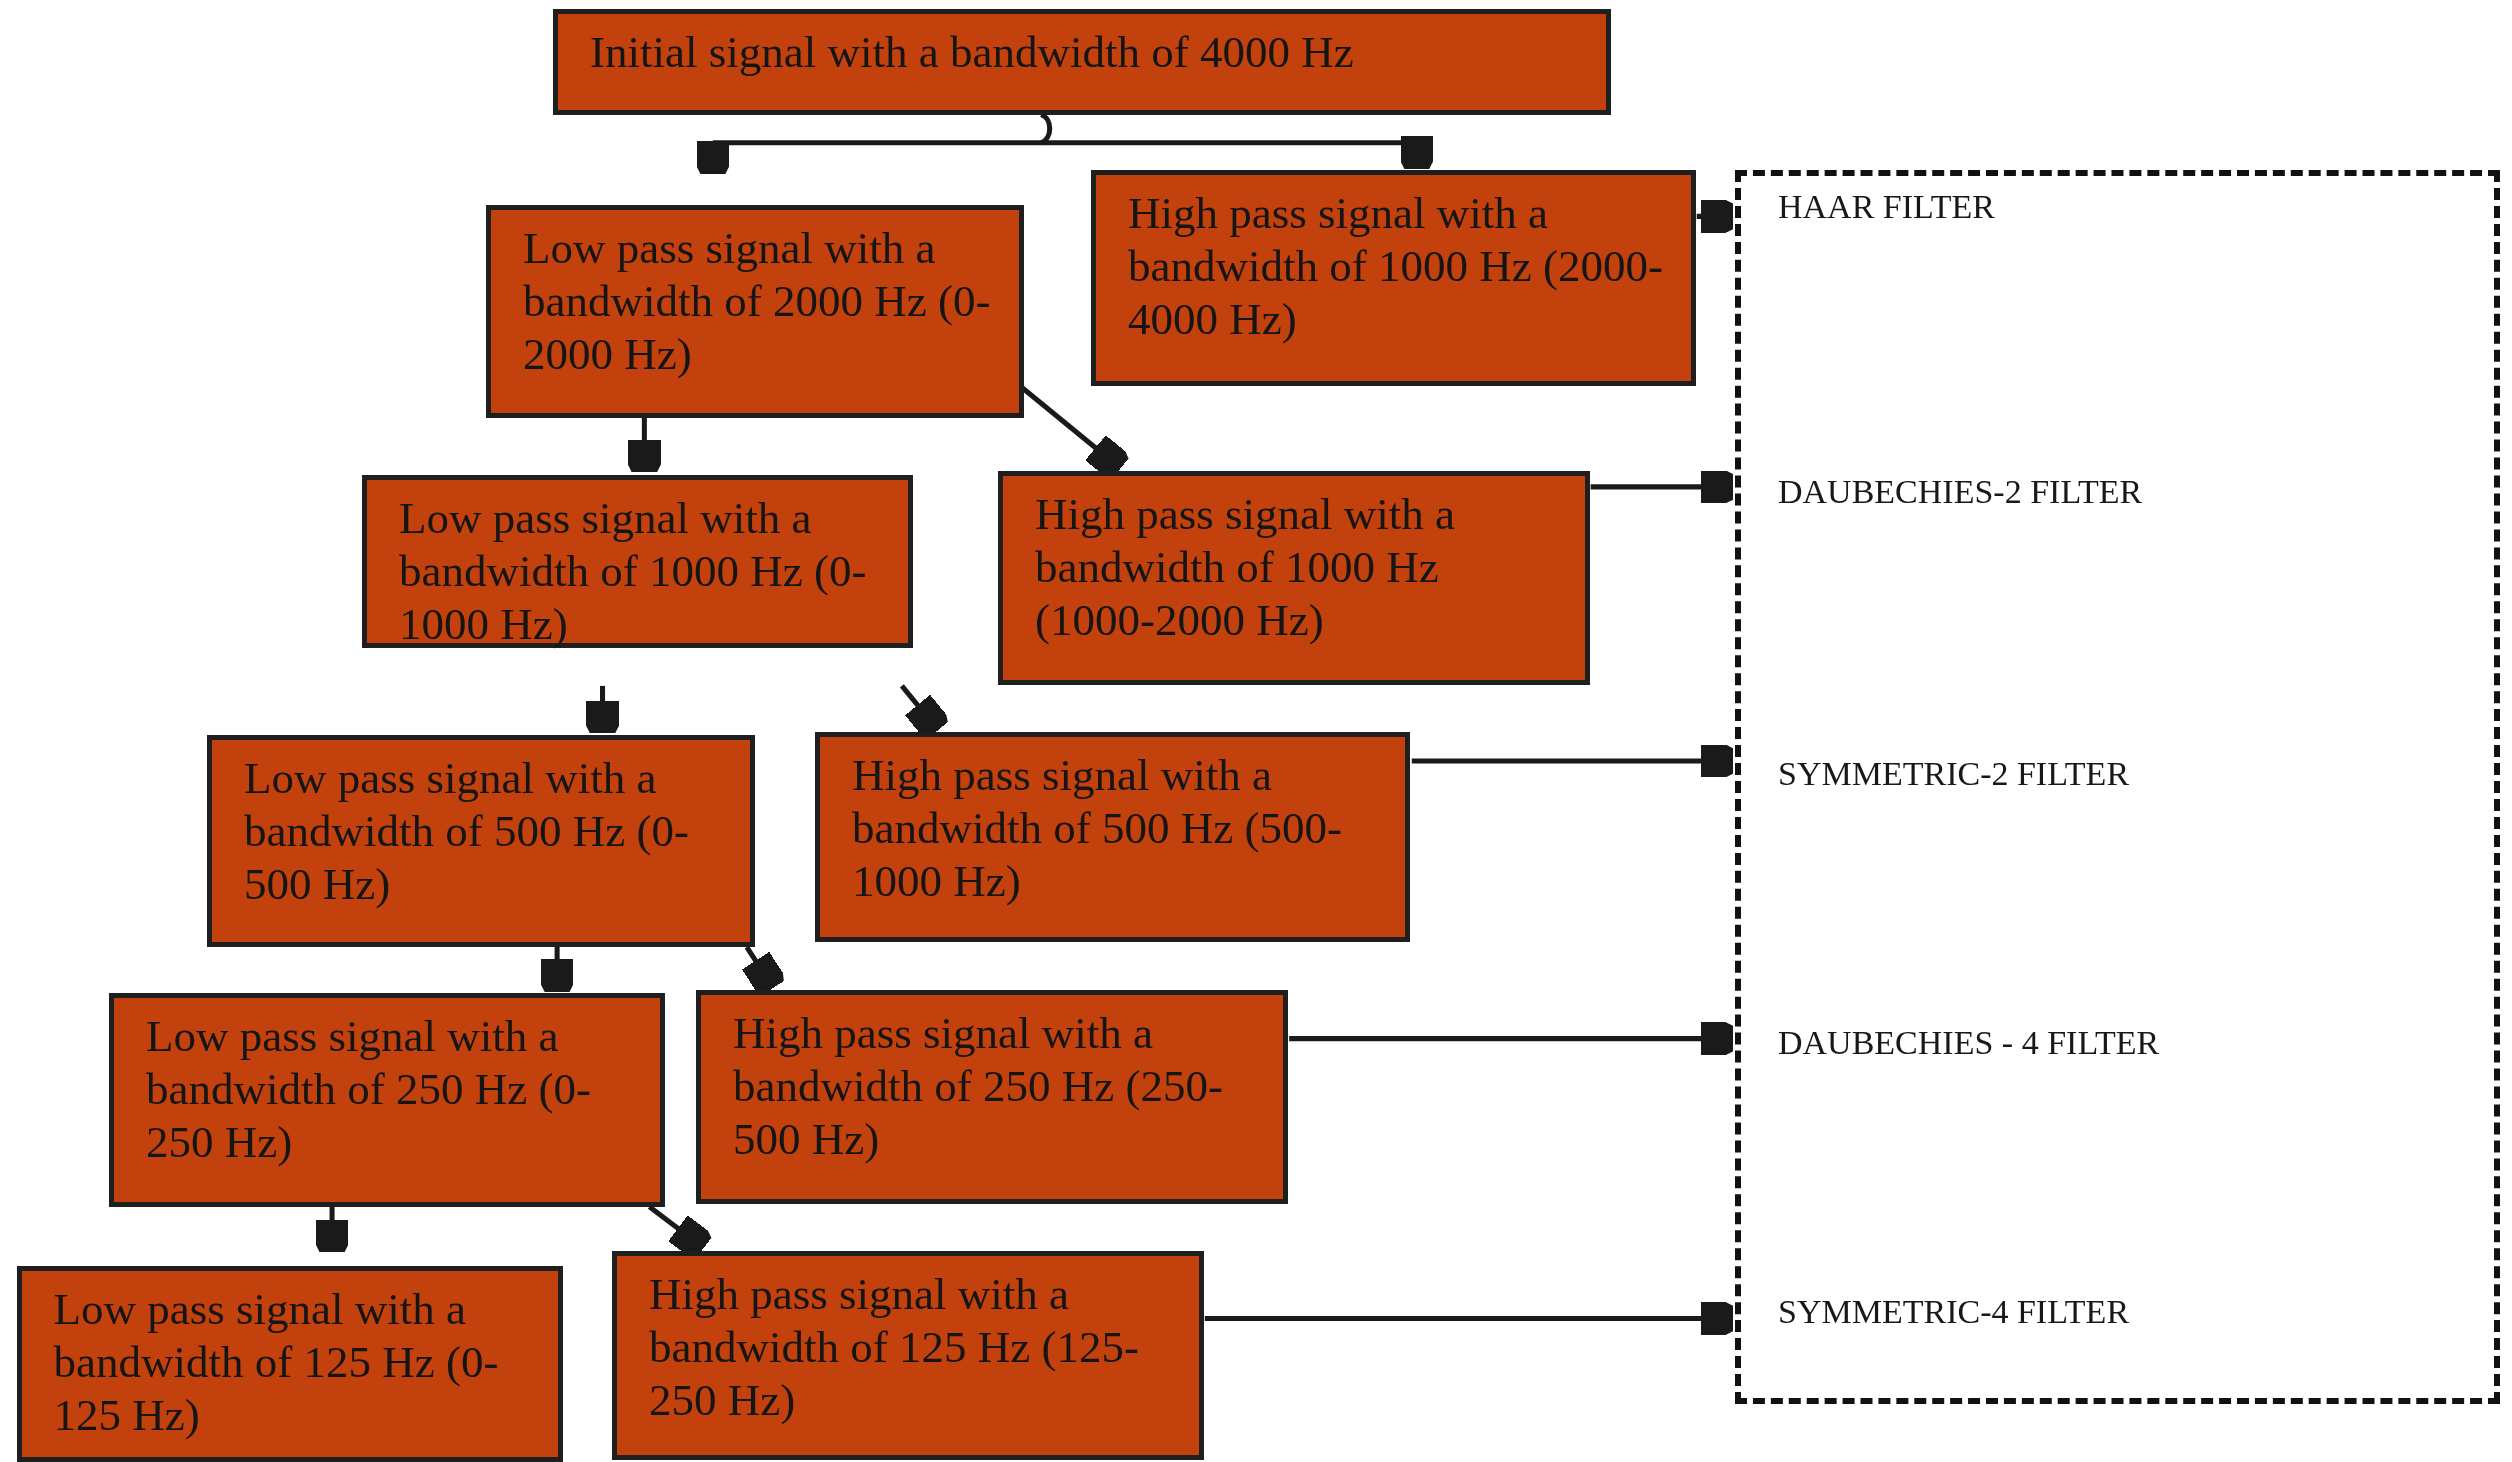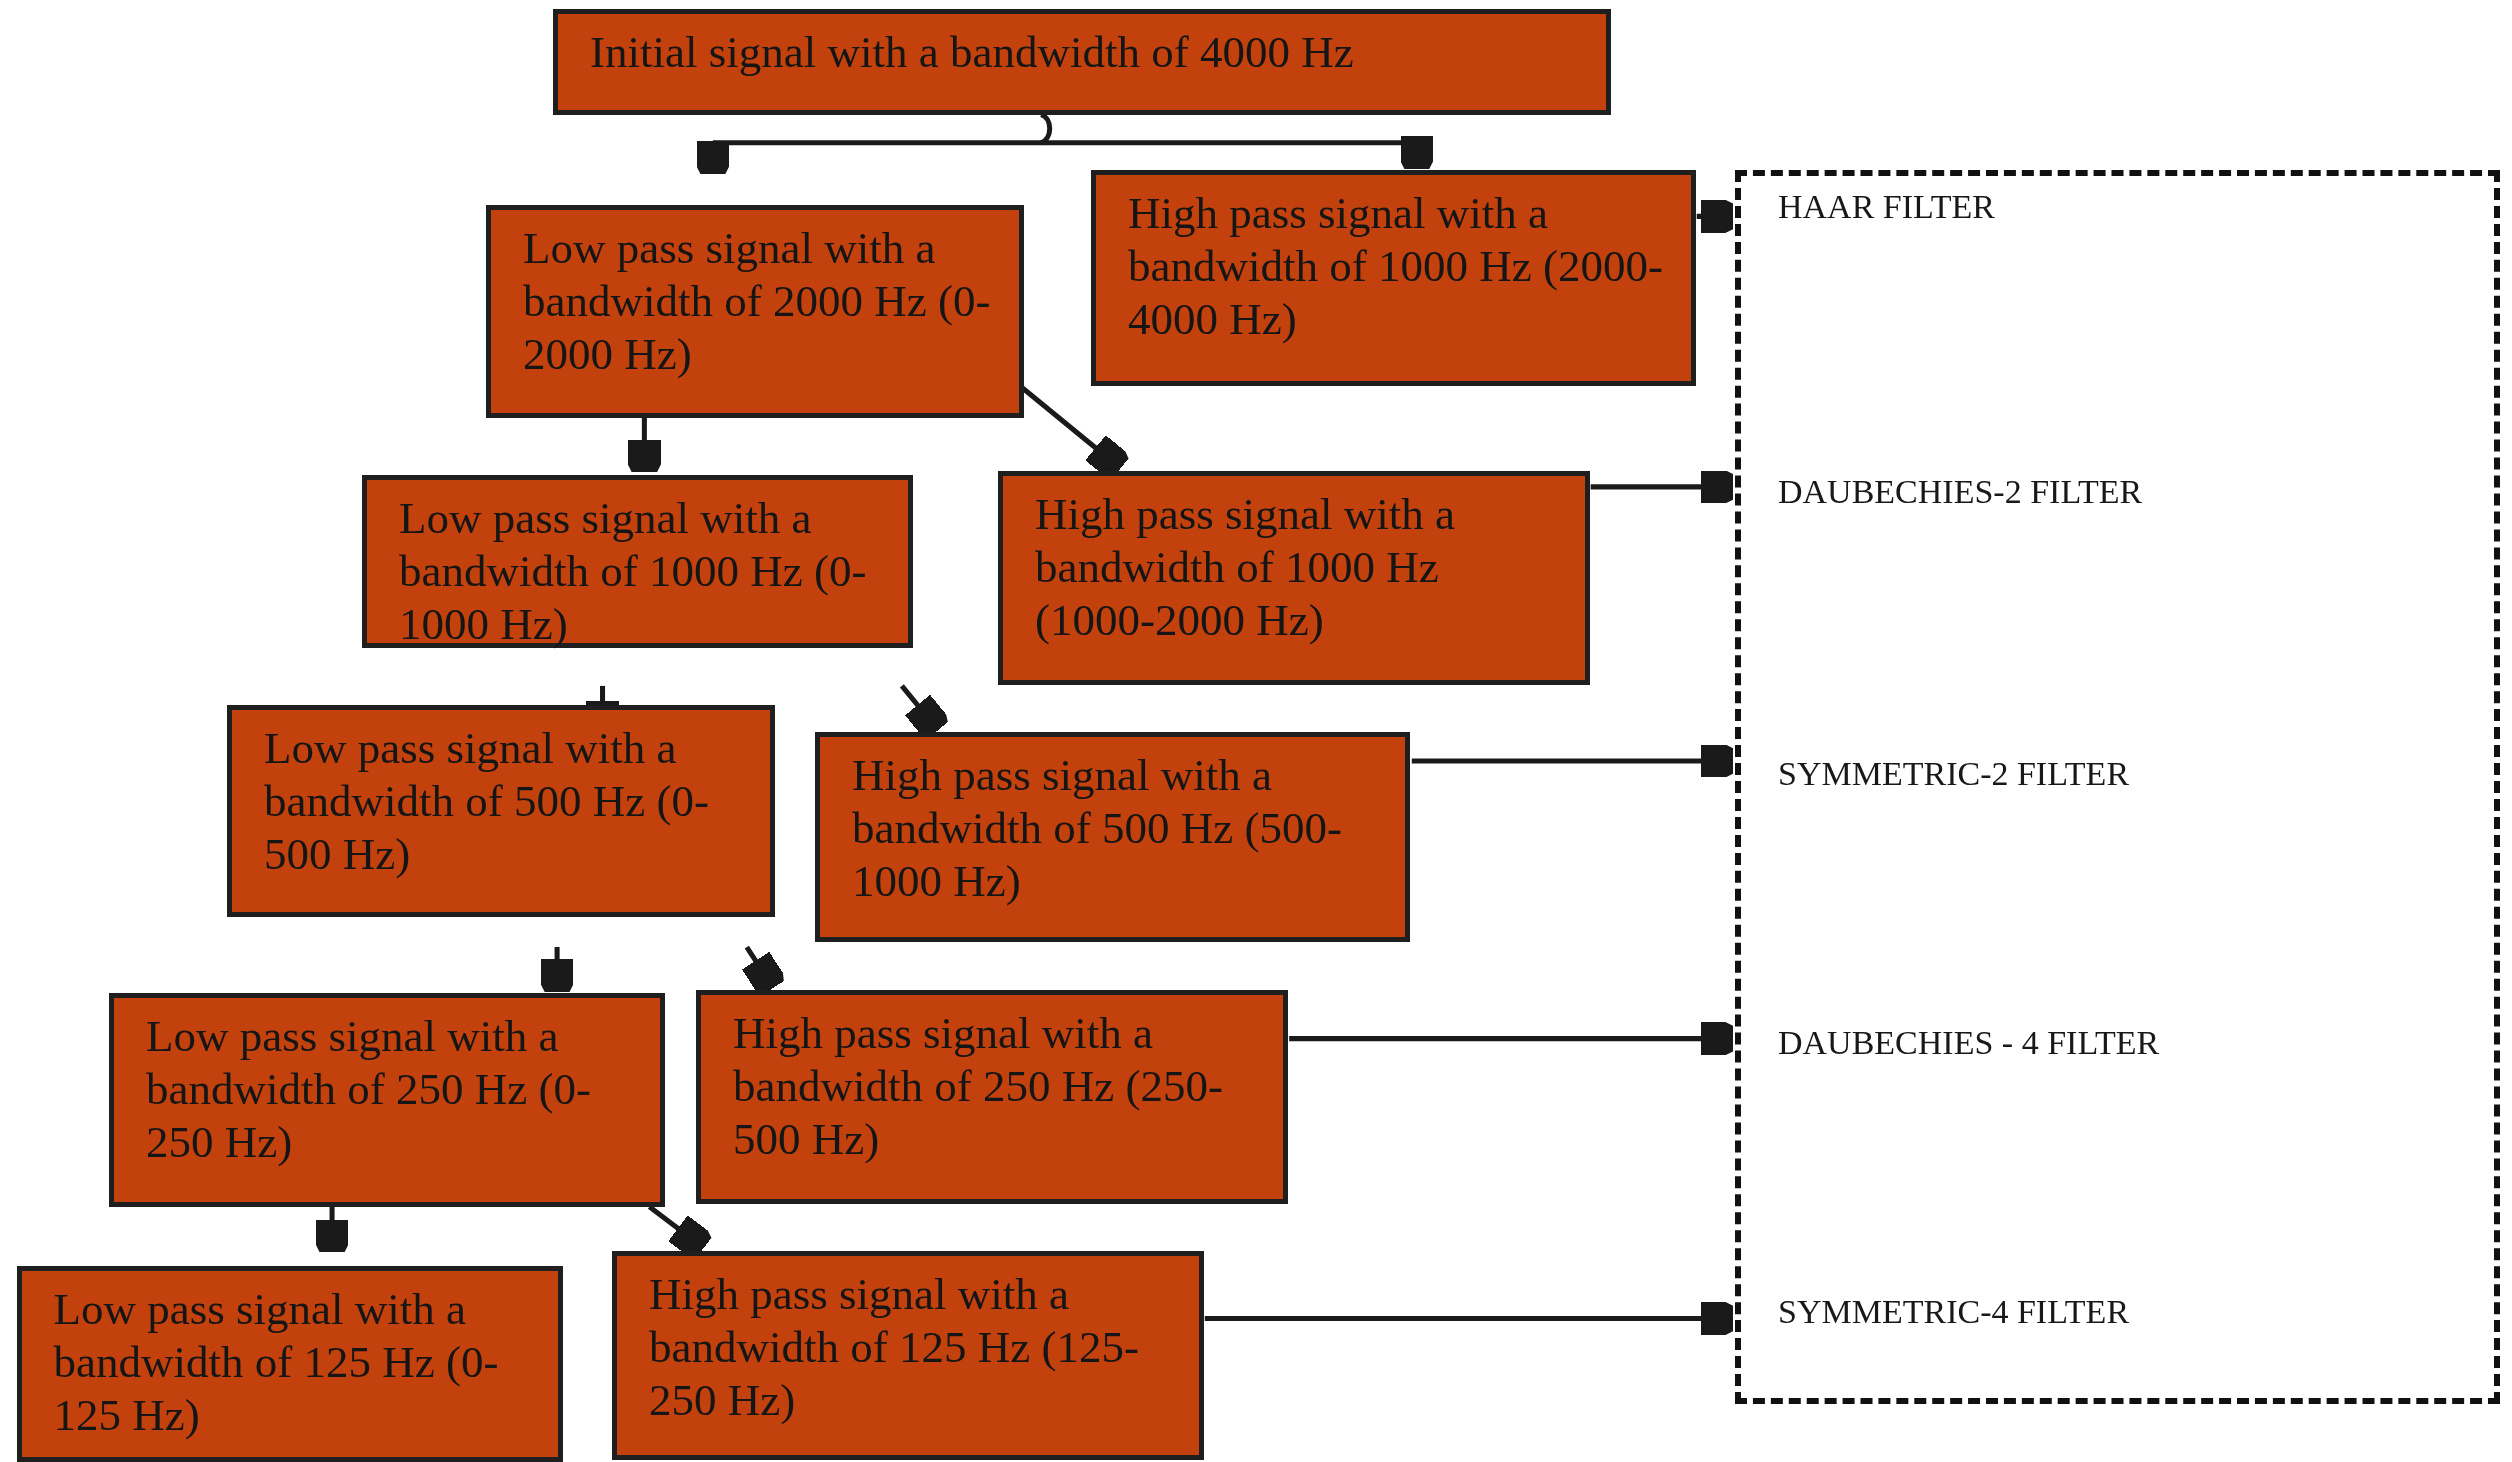--- a/index.html
+++ b/index.html
@@ -114,21 +114,21 @@
   </svg>
 
   <div class="box root-box" style="left:553px; top:9.4px; width:1058px; height:106px;">Initial signal with a bandwidth of 4000 Hz</div>
 
   <div class="box" style="left:486px; top:175px; width:538px; height:213px;margin-top:30px;">Low pass signal with a bandwidth of 2000 Hz (0-2000 Hz)</div>
   <div class="box" style="left:1091px; top:170px; width:605px; height:216px;">High pass signal with a bandwidth of 1000 Hz (2000-4000 Hz)</div>
 
   <div class="box" style="left:362px; top:475px; width:551px; height:173px;">Low pass signal with a bandwidth of 1000 Hz (0-1000 Hz)</div>
   <div class="box" style="left:998px; top:471px; width:592px; height:214px;">High pass signal with a bandwidth of 1000 Hz (1000-2000 Hz)</div>
 
-  <div class="box" style="left:207px; top:705px; width:548px; height:212px;margin-left:20px;">Low pass signal with a bandwidth of 500 Hz (0-500 Hz)</div>
+  <div class="box" style="left:207px; top:735px; width:548px; height:212px;">Low pass signal with a bandwidth of 500 Hz (0-500 Hz)</div>
   <div class="box" style="left:815px; top:732px; width:595px; height:210px;">High pass signal with a bandwidth of 500 Hz (500-1000 Hz)</div>
 
   <div class="box" style="left:109px; top:993px; width:556px; height:214px;">Low pass signal with a bandwidth of 250 Hz (0-250 Hz)</div>
   <div class="box" style="left:696px; top:990px; width:592px; height:214px;">High pass signal with a bandwidth of 250 Hz (250-500 Hz)</div>
 
   <div class="box" style="left:16.6px; top:1254px; width:546px; height:196px;margin-top:12px;">Low pass signal with a bandwidth of 125 Hz (0-125 Hz)</div>
   <div class="box" style="left:612px; top:1251px; width:592px; height:209px;">High pass signal with a bandwidth of 125 Hz (125-250 Hz)</div>
 
   <div class="filter-label" style="left:1778px; top:183px;">HAAR FILTER</div>
   <div class="filter-label" style="left:1778px; top:468px;">DAUBECHIES-2 FILTER</div>

